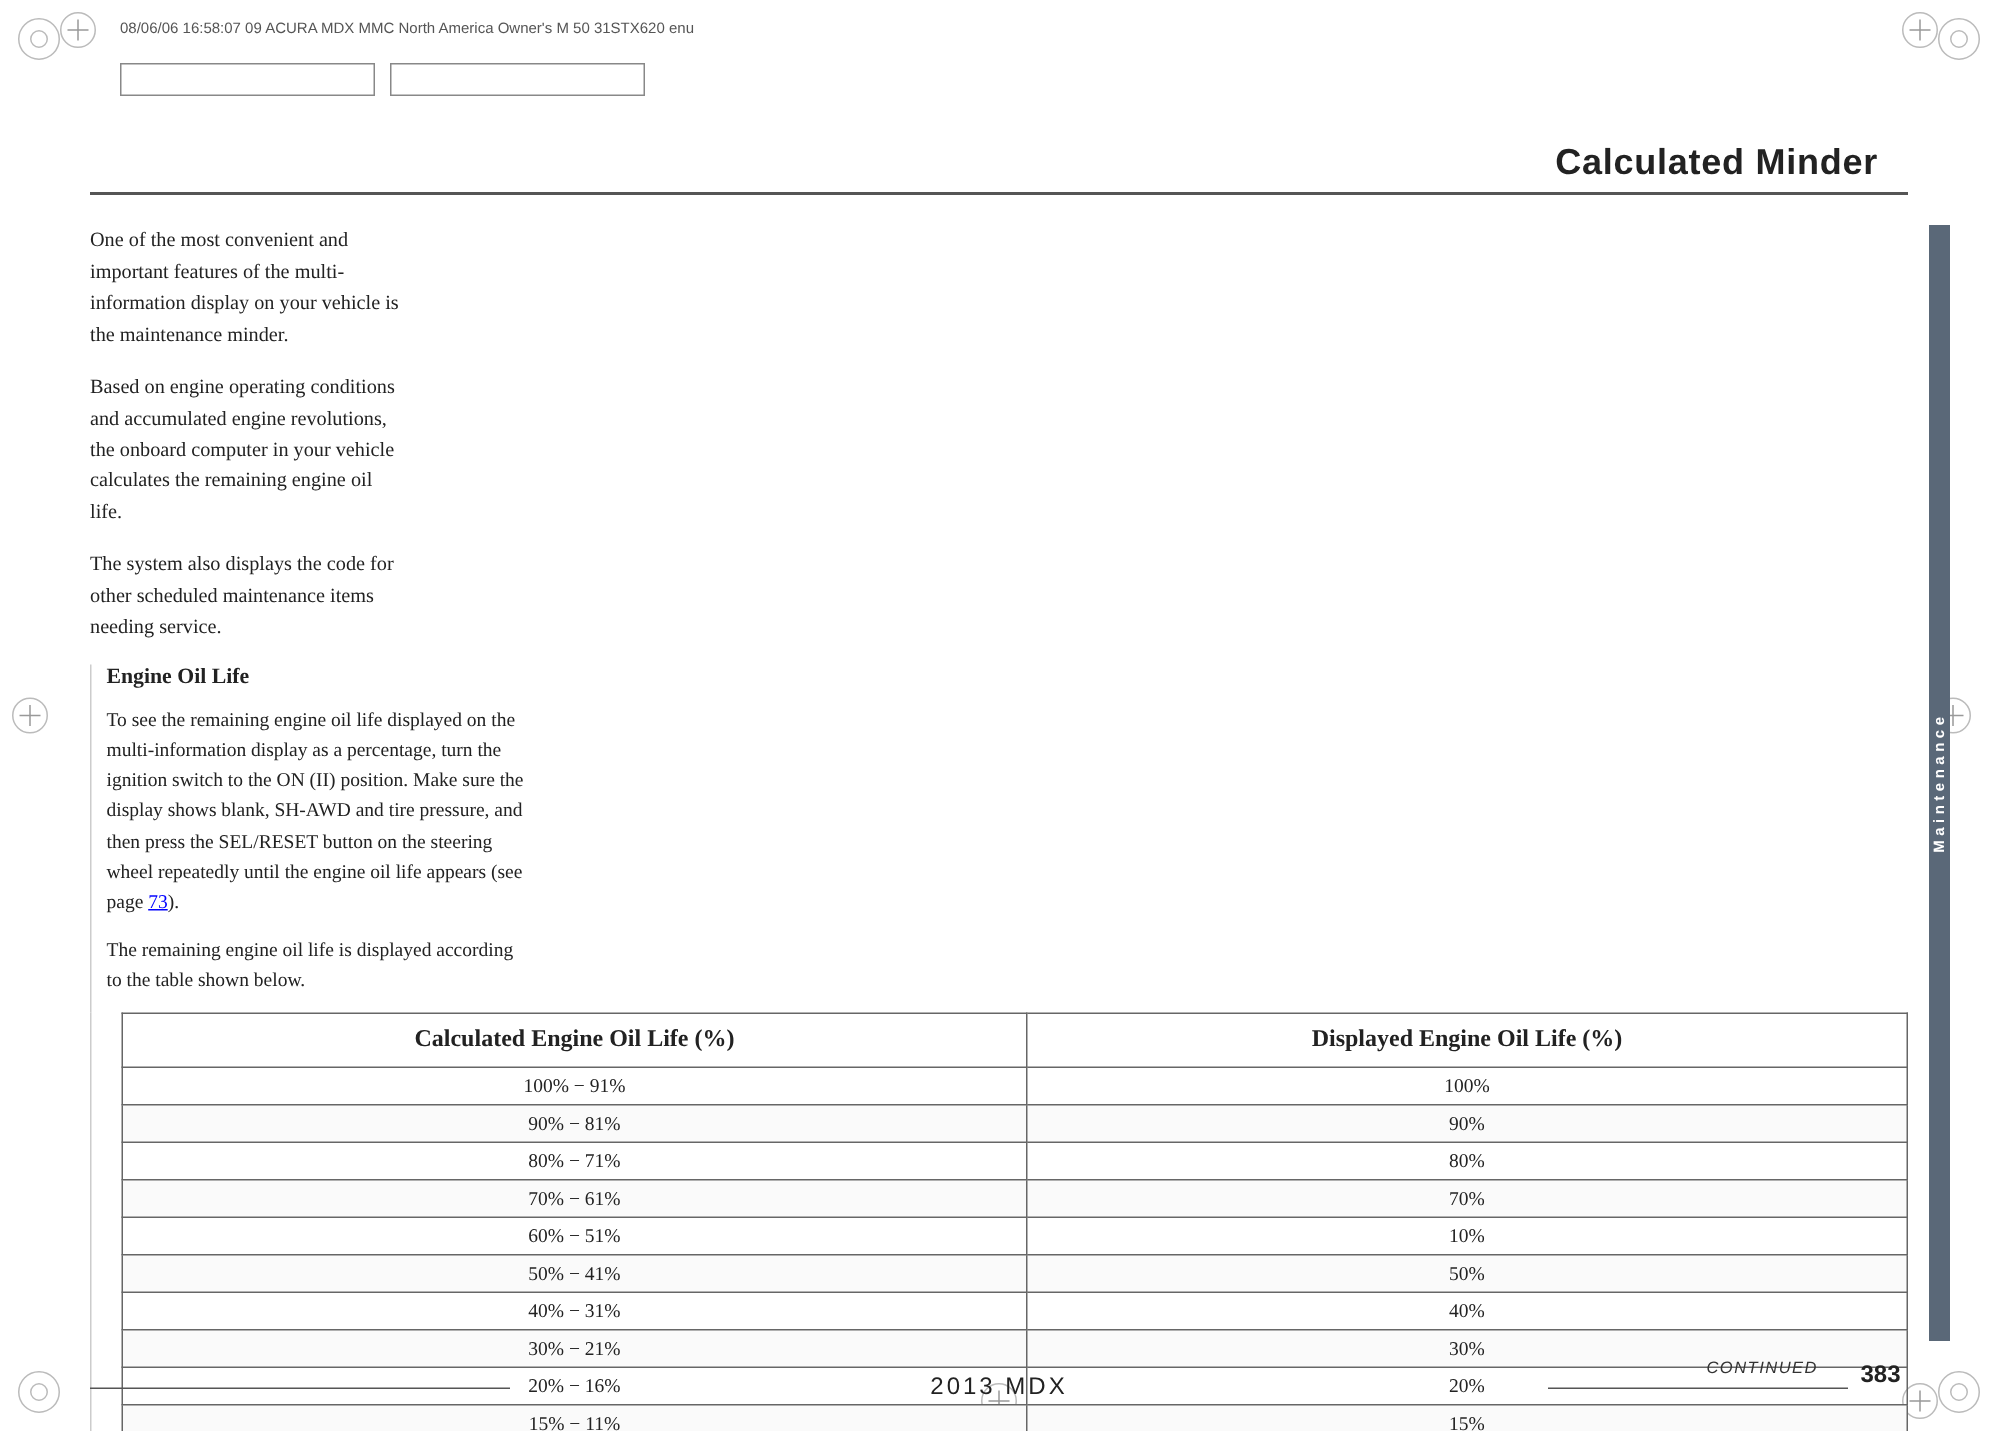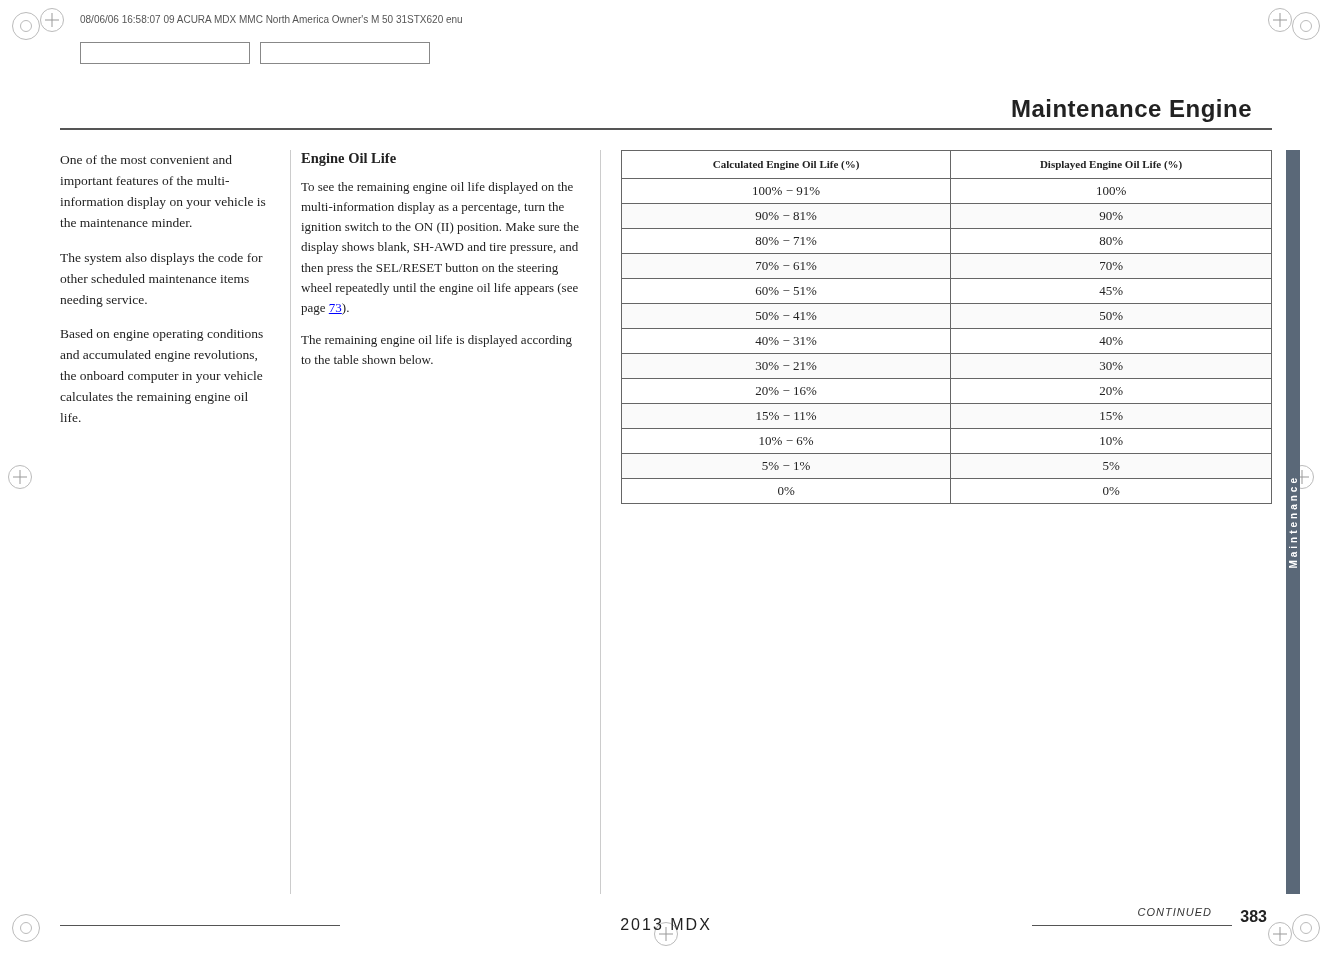--- a/index.html
+++ b/index.html
@@ -107,21 +107,21 @@
     }
 
     
     .main-content {
       position: absolute;
       top: 150px;
       left: 60px;
       right: 60px;
       bottom: 60px;
       display: flex;
-      flex-direction: row;
+      flex-direction: column;
       gap: 0;
     }
 
     
     .left-col {
       width: 230px;
       flex-shrink: 0;
       padding-right: 20px;
       font-size: 13.5px;
       line-height: 1.55;
@@ -219,21 +219,21 @@
       width: 100%;
       border-collapse: collapse;
       font-size: 13px;
     }
     .oil-table th {
       background: #fff;
       border: 1.5px solid #666;
       padding: 6px 10px;
       text-align: center;
       font-weight: bold;
-      font-size: 11px;
+      font-size: 16px;
       line-height: 1.4;
     }
     .oil-table td {
       border: 1.5px solid #666;
       padding: 4px 10px;
       text-align: center;
       font-size: 13px;
     }
     .oil-table tr:nth-child(even) td {
       background: #fafafa;
@@ -340,35 +340,35 @@
     <span class="inner-cross"></span>
   </div>
 
 <div class="meta-line">08/06/06  16:58:07    09 ACURA MDX MMC North America Owner's M 50 31STX620 enu</div>
 
 <div class="tab-boxes">
   <div class="tab-box"></div>
   <div class="tab-box"></div>
 </div>
 
-<div class="page-title">Maintenance Engine</div>
+<div class="page-title">Calculated Minder</div>
 
 <div class="title-rule"></div>
 
 <div class="vert-bar-right">
   <span class="vert-bar-text">Maintenance</span>
 </div>
 
 <div class="main-content">
 
   <div class="left-col">
 
   <p>One of the most convenient and important features of the multi-information display on your vehicle is the maintenance minder.</p>
+      <p>Based on engine operating conditions and accumulated engine revolutions, the onboard computer in your vehicle calculates the remaining engine oil life.</p>
       <p>The system also displays the code for other scheduled maintenance items needing service.</p>
-      <p>Based on engine operating conditions and accumulated engine revolutions, the onboard computer in your vehicle calculates the remaining engine oil life.</p>
     </div>
 
   <div class="middle-col">
     <div class="engine-oil-title">Engine Oil Life</div>
 
 
     <div class="body-text">
 
     <p>To see the remaining engine oil life displayed on the multi-information display as a percentage, turn the ignition switch to the ON (II) position. Make sure the display shows blank, SH-AWD and tire pressure, and then press the SEL/RESET button on the steering wheel repeatedly until the engine oil life appears (see page <span class="link-blue">73</span>).</p>
         <p>The remaining engine oil life is displayed according to the table shown below.</p>
@@ -396,21 +396,21 @@
           <tr>
             <td>80% − 71%</td>
             <td>80%</td>
           </tr>
           <tr>
             <td>70% − 61%</td>
             <td>70%</td>
           </tr>
           <tr>
             <td>60% − 51%</td>
-            <td>45%</td>
+            <td>10%</td>
           </tr>
           <tr>
             <td>50% − 41%</td>
             <td>50%</td>
           </tr>
           <tr>
             <td>40% − 31%</td>
             <td>40%</td>
           </tr>
           <tr>

